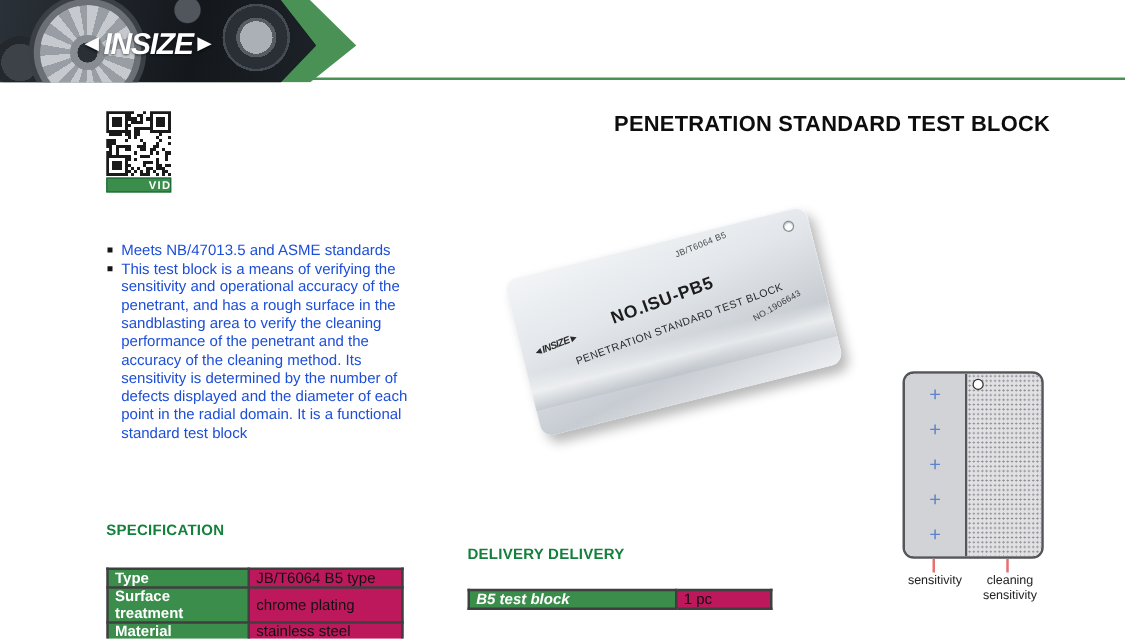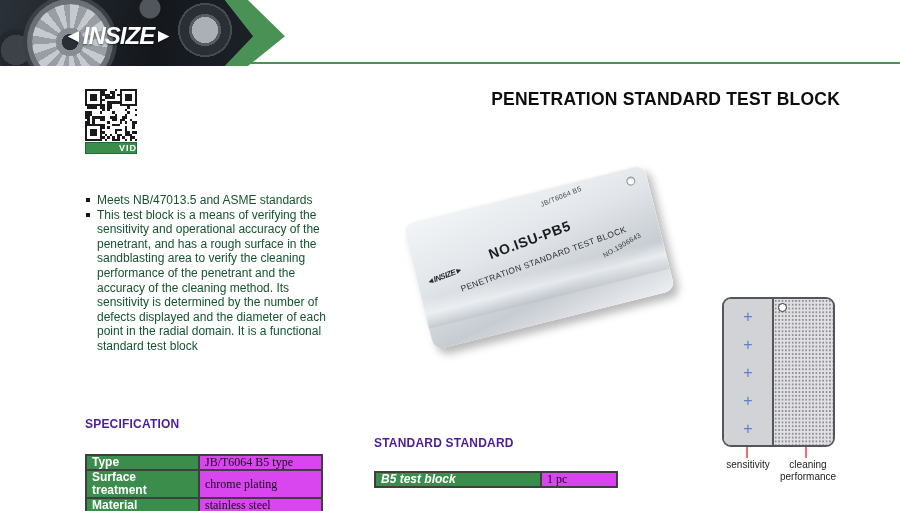--- a/index.html
+++ b/index.html
@@ -34,21 +34,21 @@
   .video-badge{margin-top:1px;width:52px;height:12px;background:#3b8d4b;border:1px solid #1f6b38;
       box-sizing:border-box;color:#fff;font-size:9px;font-weight:bold;text-align:center;
       line-height:10px;letter-spacing:1px;padding-left:33px;}
 
   
   .title-block{position:absolute;right:60px;top:90px;text-align:right;
       font-size:17.5px;font-weight:bold;line-height:19px;color:#0d0d0d;letter-spacing:0.2px;}
 
   
   .features{position:absolute;left:85px;top:193px;width:254px;margin:0;padding:0;list-style:none;
-      font-size:12px;line-height:14.6px;color:#14532d;}
+      font-size:12px;line-height:14.6px;color:#1d4ed8;}
   .features li{position:relative;padding-left:12px;}
   .features li::before{content:"";position:absolute;left:1px;top:5px;width:4px;height:4px;background:#151515;}
 
   
   .product-card{position:absolute;left:415px;top:192px;width:248px;height:130px;
       transform:rotate(-14deg);border-radius:10px;
       background:linear-gradient(168deg,#f3f5f7 0%,#e2e6ea 38%,#c7ccd2 72%,#edeff1 100%);
       box-shadow:4px 7px 9px rgba(0,0,0,0.28), inset 0 1px 1px rgba(255,255,255,.8);}
   .product-card::after{content:"";position:absolute;left:0;top:78px;width:100%;height:30px;
       background:linear-gradient(180deg,rgba(255,255,255,0) 0,rgba(255,255,255,.55) 50%,rgba(160,168,176,.25) 100%);}
@@ -78,27 +78,27 @@
   .diagram-hole{position:absolute;left:4px;top:4px;width:7px;height:7px;border-radius:50%;
       background:#fff;border:1.5px solid #333;}
   .tick{position:absolute;top:447px;width:2px;height:11px;background:#e87070;}
   .tick-left{left:746px;}
   .tick-right{left:805px;}
   .diagram-label{position:absolute;top:459px;font-size:10px;color:#222;text-align:center;line-height:12px;}
   .diagram-label-left{left:705px;width:86px;}
   .diagram-label-right{left:768px;width:80px;}
 
   
-  .section-heading{position:absolute;font-size:12px;font-weight:bold;color:#4c1d95;letter-spacing:.2px;}
+  .section-heading{position:absolute;font-size:12px;font-weight:bold;color:#15803d;letter-spacing:.2px;}
   .spec-heading{left:85px;top:417px;}
   .delivery-heading{left:374px;top:436px;}
   table.data{position:absolute;border-collapse:collapse;margin-top:22px;}
   table.data td{border:2px solid #3f3f3f;height:13px;font-size:12px;padding:0 5px;line-height:13px;}
   td.cell-label{background:#3b8d4b;color:#fff;font-weight:bold;}
-  td.cell-value{background:#d946ef;color:#111;font-family:Liberation Serif, serif;}
+  td.cell-value{background:#be185d;color:#111;}
   .spec-table{left:85px;top:432px;}
   .spec-table td.cell-label{width:101px;}
   .spec-table td.cell-value{width:111px;}
   .delivery-table{left:374px;top:449px;}
   .delivery-table td.cell-label{width:154px;font-style:italic;}
   .delivery-table td.cell-value{width:64px;}
 </style>
 </head>
 <body>
 
@@ -360,41 +360,41 @@
       <span class="plus">+</span>
       <span class="plus">+</span>
     </div>
     <div class="diagram-right">
       <span class="diagram-hole"></span>
     </div>
   </div>
   <div class="tick tick-left"></div>
   <div class="tick tick-right"></div>
   <div class="diagram-label diagram-label-left">sensitivity</div>
-  <div class="diagram-label diagram-label-right">cleaning performance</div>
+  <div class="diagram-label diagram-label-right">cleaning sensitivity</div>
 
   <div class="section-heading spec-heading">SPECIFICATION</div>
   <table class="data spec-table">
     <tbody>
         <tr>
       <td class="cell-label">Type</td>
       <td class="cell-value">JB/T6064 B5 type</td>
     </tr>
     <tr>
       <td class="cell-label">Surface treatment</td>
       <td class="cell-value">chrome plating</td>
     </tr>
     <tr>
       <td class="cell-label">Material</td>
       <td class="cell-value">stainless steel</td>
     </tr>
   </tbody>
     </table>
 
-  <div class="section-heading delivery-heading">STANDARD STANDARD</div>
+  <div class="section-heading delivery-heading">DELIVERY DELIVERY</div>
   <table class="data delivery-table">
     <tbody>
         <tr>
       <td class="cell-label">B5 test block</td>
       <td class="cell-value">1 pc</td>
     </tr>
   </tbody>
     </table>
 
 </div>

